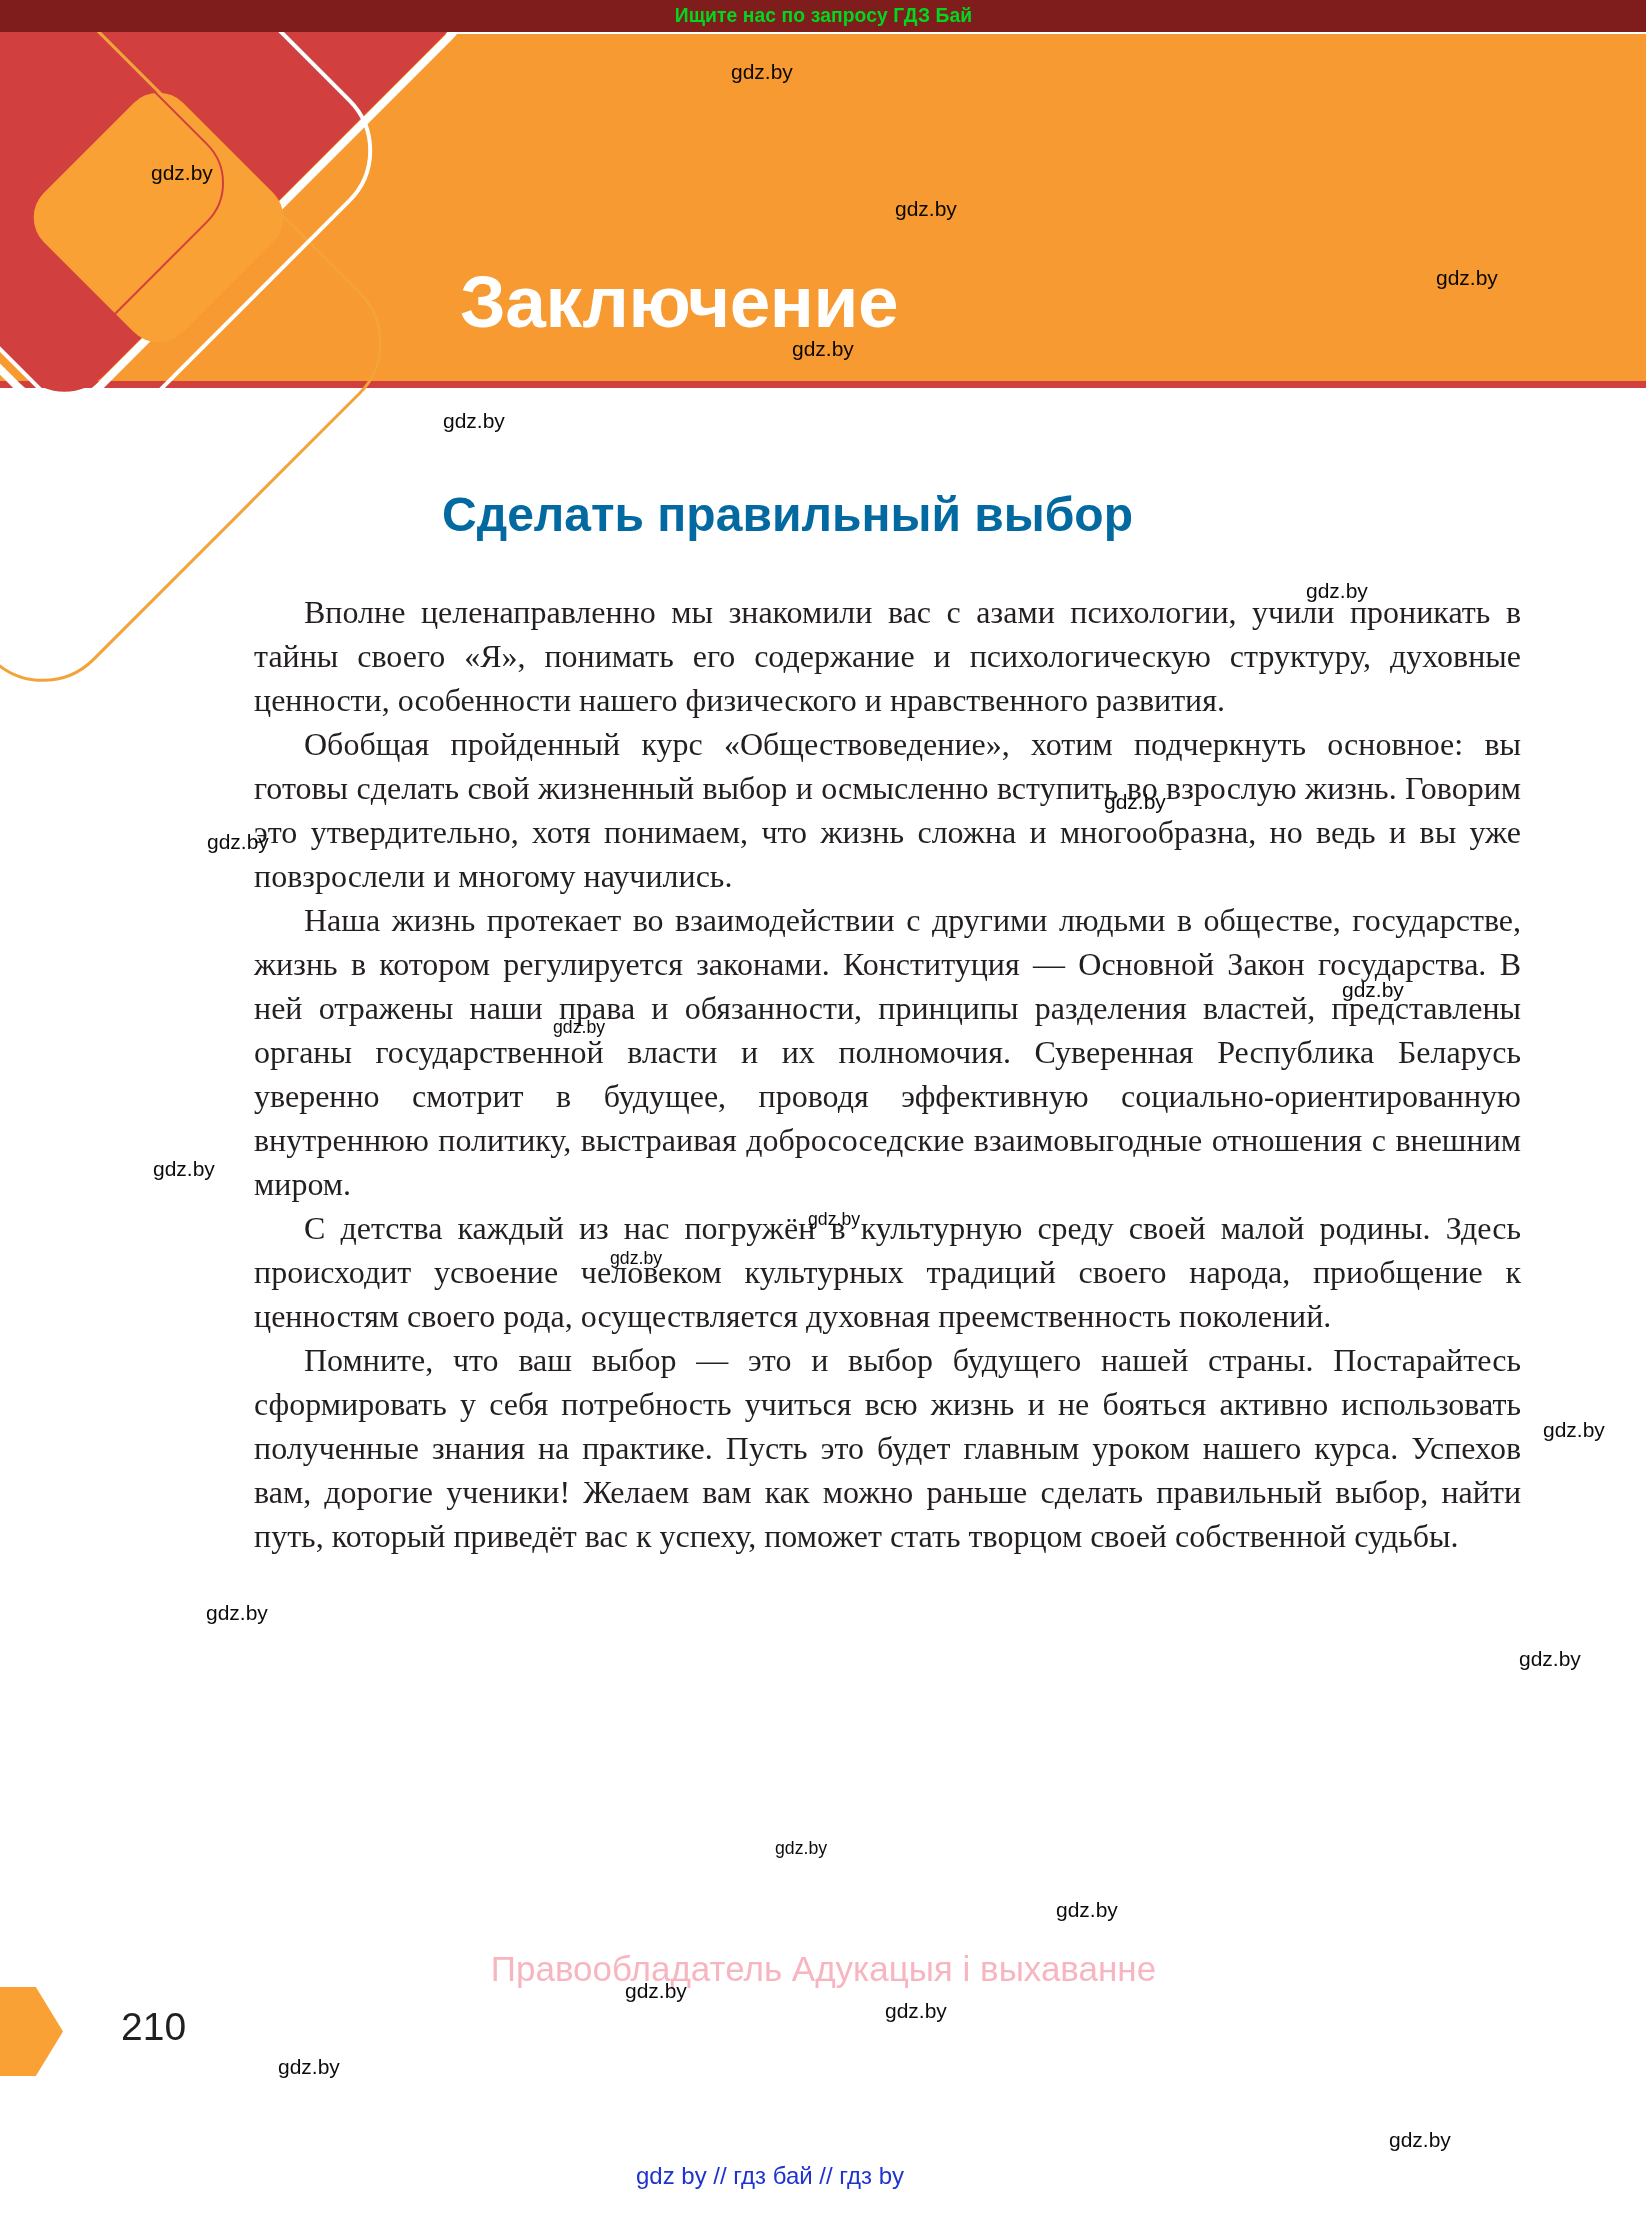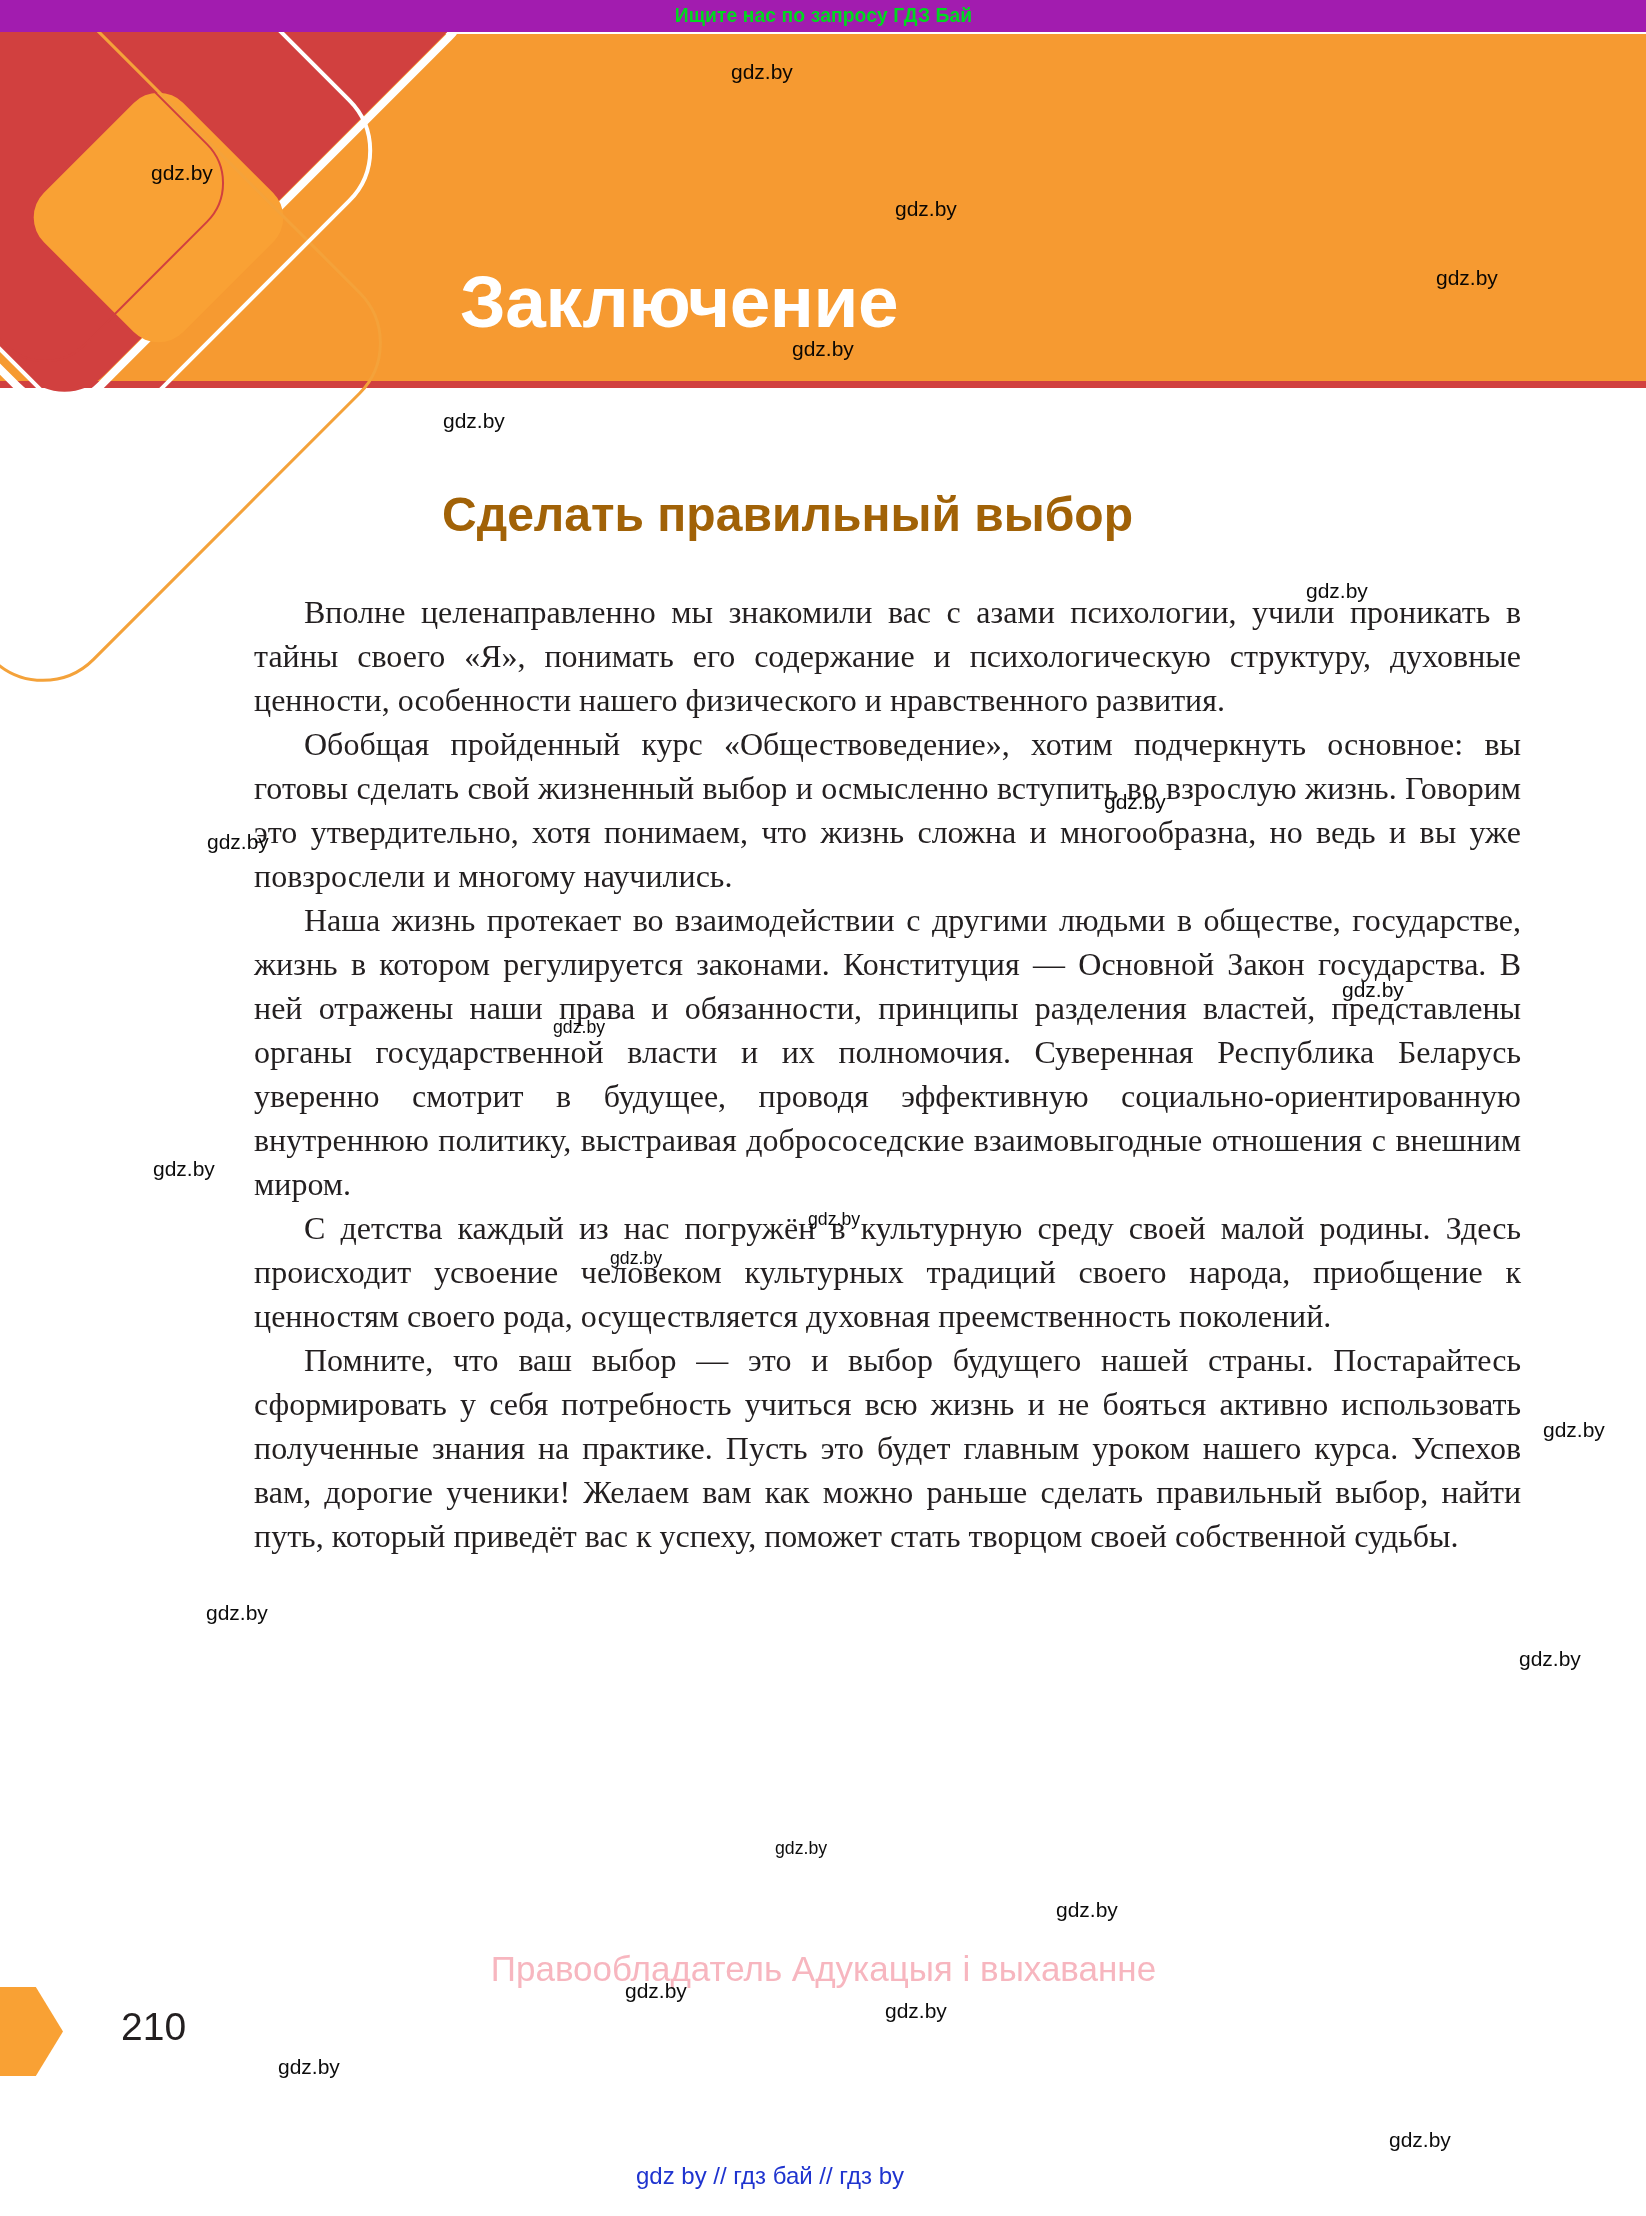--- a/index.html
+++ b/index.html
@@ -17,21 +17,21 @@
 
   
   #promo-banner {
     position: absolute;
     top: 0; left: 0;
     width: 1647px;
     height: 32px;
     display: flex;
     align-items: center;
     justify-content: center;
-    background: #a21caf;
+    background: #7f1d1d;
     z-index: 40;
   }
   #promo-banner .promo-text {
     color: #00d820;
     font-family: "Liberation Sans", sans-serif;
     font-size: 19.3px;
     font-weight: bold;
     letter-spacing: 0.1px;
     white-space: nowrap;
   }
@@ -153,21 +153,21 @@
     white-space: nowrap;
   }
 
   
   #section-heading {
     position: absolute;
     left: 442px;
     top: 474px;
     width: 1088px;
     z-index: 20;
-    color: #a16207;
+    color: #0369a1;
     font-family: "Liberation Sans", sans-serif;
     font-weight: bold;
     font-size: 48px;
     line-height: 1.05;
     white-space: nowrap;
     margin-top: 16px;
   }
 
   
   #article {

